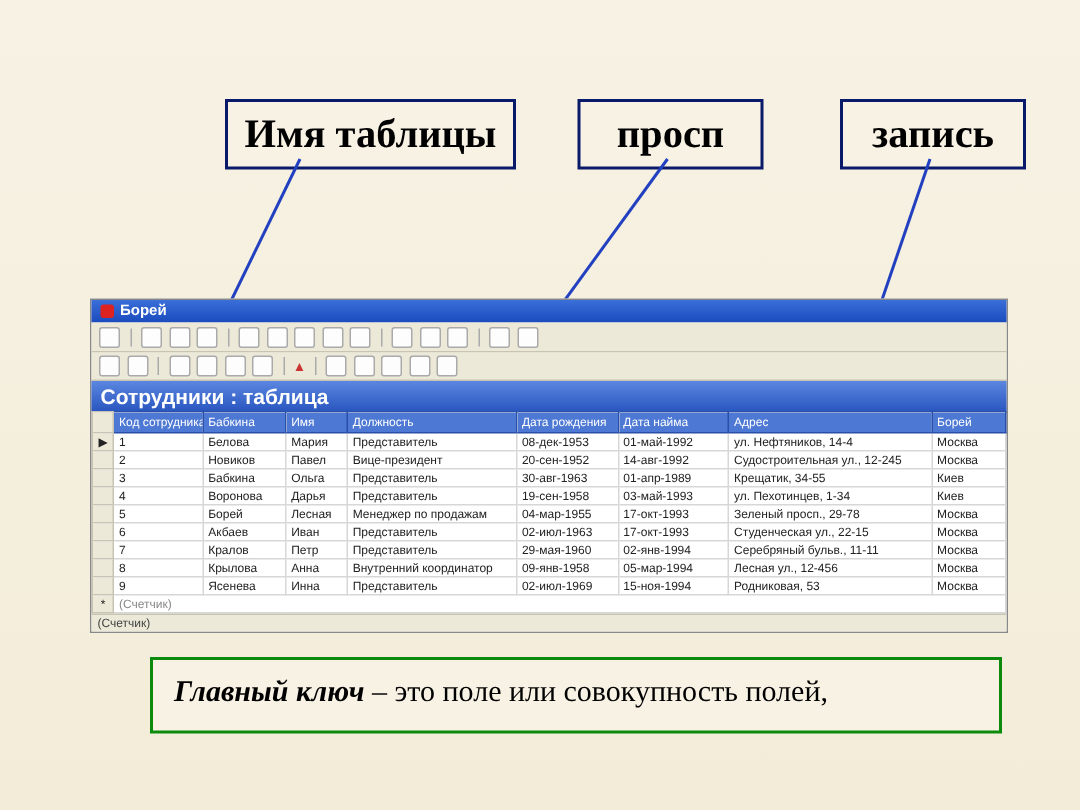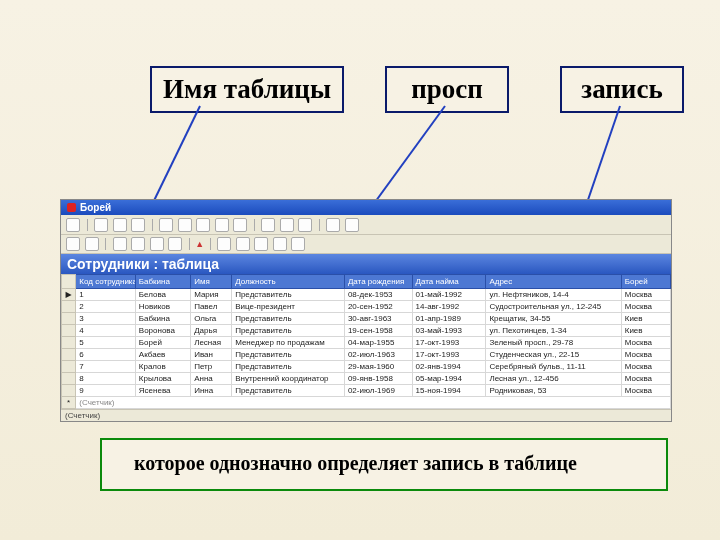--- a/index.html
+++ b/index.html
@@ -375,14 +375,16 @@
         </tr>
       </tbody>
   </table>
 
   <div class="nav-row">
     <span>(Счетчик)</span>
   </div>
 </div>
 
 <div class="def-box">
-  <div class="line2">которое однозначно определяет запись в таблице</div>
+  <div class="line1">
+    <span class="key">Главный ключ</span><span> – </span><span>это поле или совокупность полей,</span>
+  </div>
 </div>
 
 </body></html>

